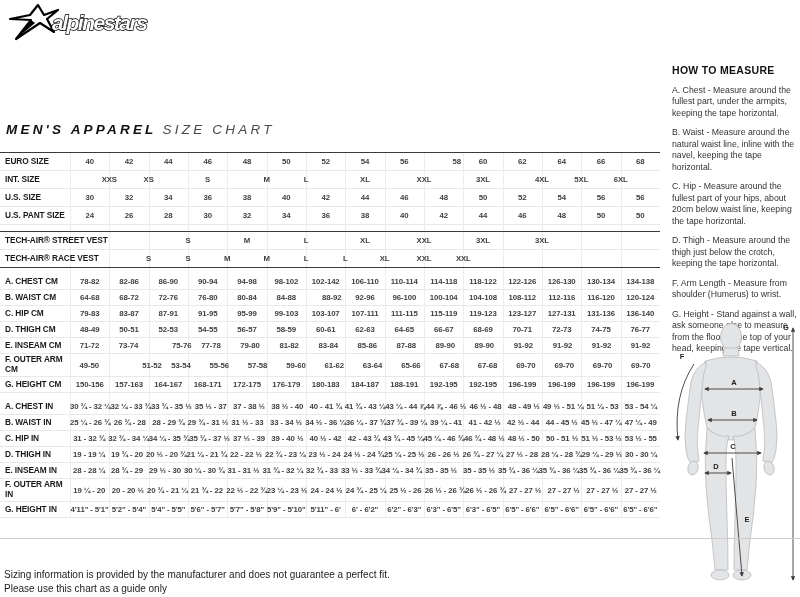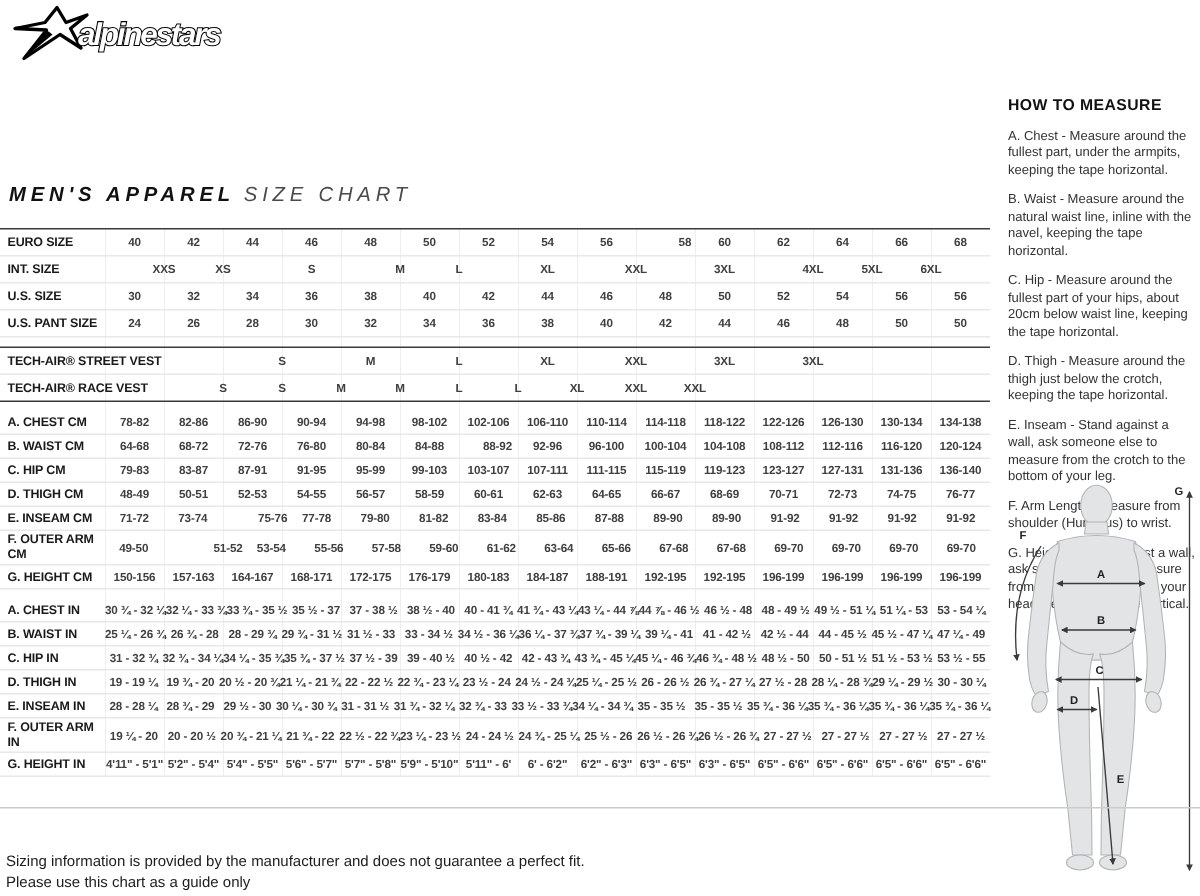--- a/index.html
+++ b/index.html
@@ -150,21 +150,21 @@
           <div class="tcell" style="grid-column: 11 / span 2;">XXL</div>
         </div>
         <div class="trow small gap">
           <div class="rlabel">A. CHEST CM</div>
           <div class="tcell" style="grid-column: 2 / span 1;">78-82</div>
           <div class="tcell" style="grid-column: 3 / span 1;">82-86</div>
           <div class="tcell" style="grid-column: 4 / span 1;">86-90</div>
           <div class="tcell" style="grid-column: 5 / span 1;">90-94</div>
           <div class="tcell" style="grid-column: 6 / span 1;">94-98</div>
           <div class="tcell" style="grid-column: 7 / span 1;">98-102</div>
-          <div class="tcell" style="grid-column: 8 / span 1;">102-106</div>
+          <div class="tcell" style="grid-column: 8 / span 1;">102-142</div>
           <div class="tcell" style="grid-column: 9 / span 1;">106-110</div>
           <div class="tcell" style="grid-column: 10 / span 1;">110-114</div>
           <div class="tcell" style="grid-column: 11 / span 1;">114-118</div>
           <div class="tcell" style="grid-column: 12 / span 1;">118-122</div>
           <div class="tcell" style="grid-column: 13 / span 1;">122-126</div>
           <div class="tcell" style="grid-column: 14 / span 1;">126-130</div>
           <div class="tcell" style="grid-column: 15 / span 1;">130-134</div>
           <div class="tcell" style="grid-column: 16 / span 1;">134-138</div>
         </div>
         <div class="trow small">
@@ -404,21 +404,20 @@
       </div>
   </div>
 
   <div class="measure">
     <h2>HOW TO MEASURE</h2>
     <div>
         <p>A. Chest - Measure around the fullest part, under the armpits, keeping the tape horizontal.</p>
         <p>B. Waist - Measure around the natural waist line, inline with the navel, keeping the tape horizontal.</p>
         <p>C. Hip - Measure around the fullest part of your hips, about 20cm below waist line, keeping the tape horizontal.</p>
         <p>D. Thigh - Measure around the thigh just below the crotch, keeping the tape horizontal.</p>
-        <p>E. Inseam - Stand against a wall, ask someone else to measure from the crotch to the bottom of your leg.</p>
         <p>F. Arm Length - Measure from shoulder (Humerus) to wrist.</p>
         <p>G. Height - Stand against a wall, ask someone else to measure from the floor to the top of your head, keeping the tape vertical.</p>
       </div>
   </div>
 
   <svg class="figure" viewBox="0 0 140 278">
     <defs>
       <marker id="arr" viewBox="0 0 6 6" refX="5" refY="3" markerWidth="5" markerHeight="5" orient="auto-start-reverse">
         <path d="M0,0 L6,3 L0,6 Z" fill="#3a3a3a"></path>
       </marker>

